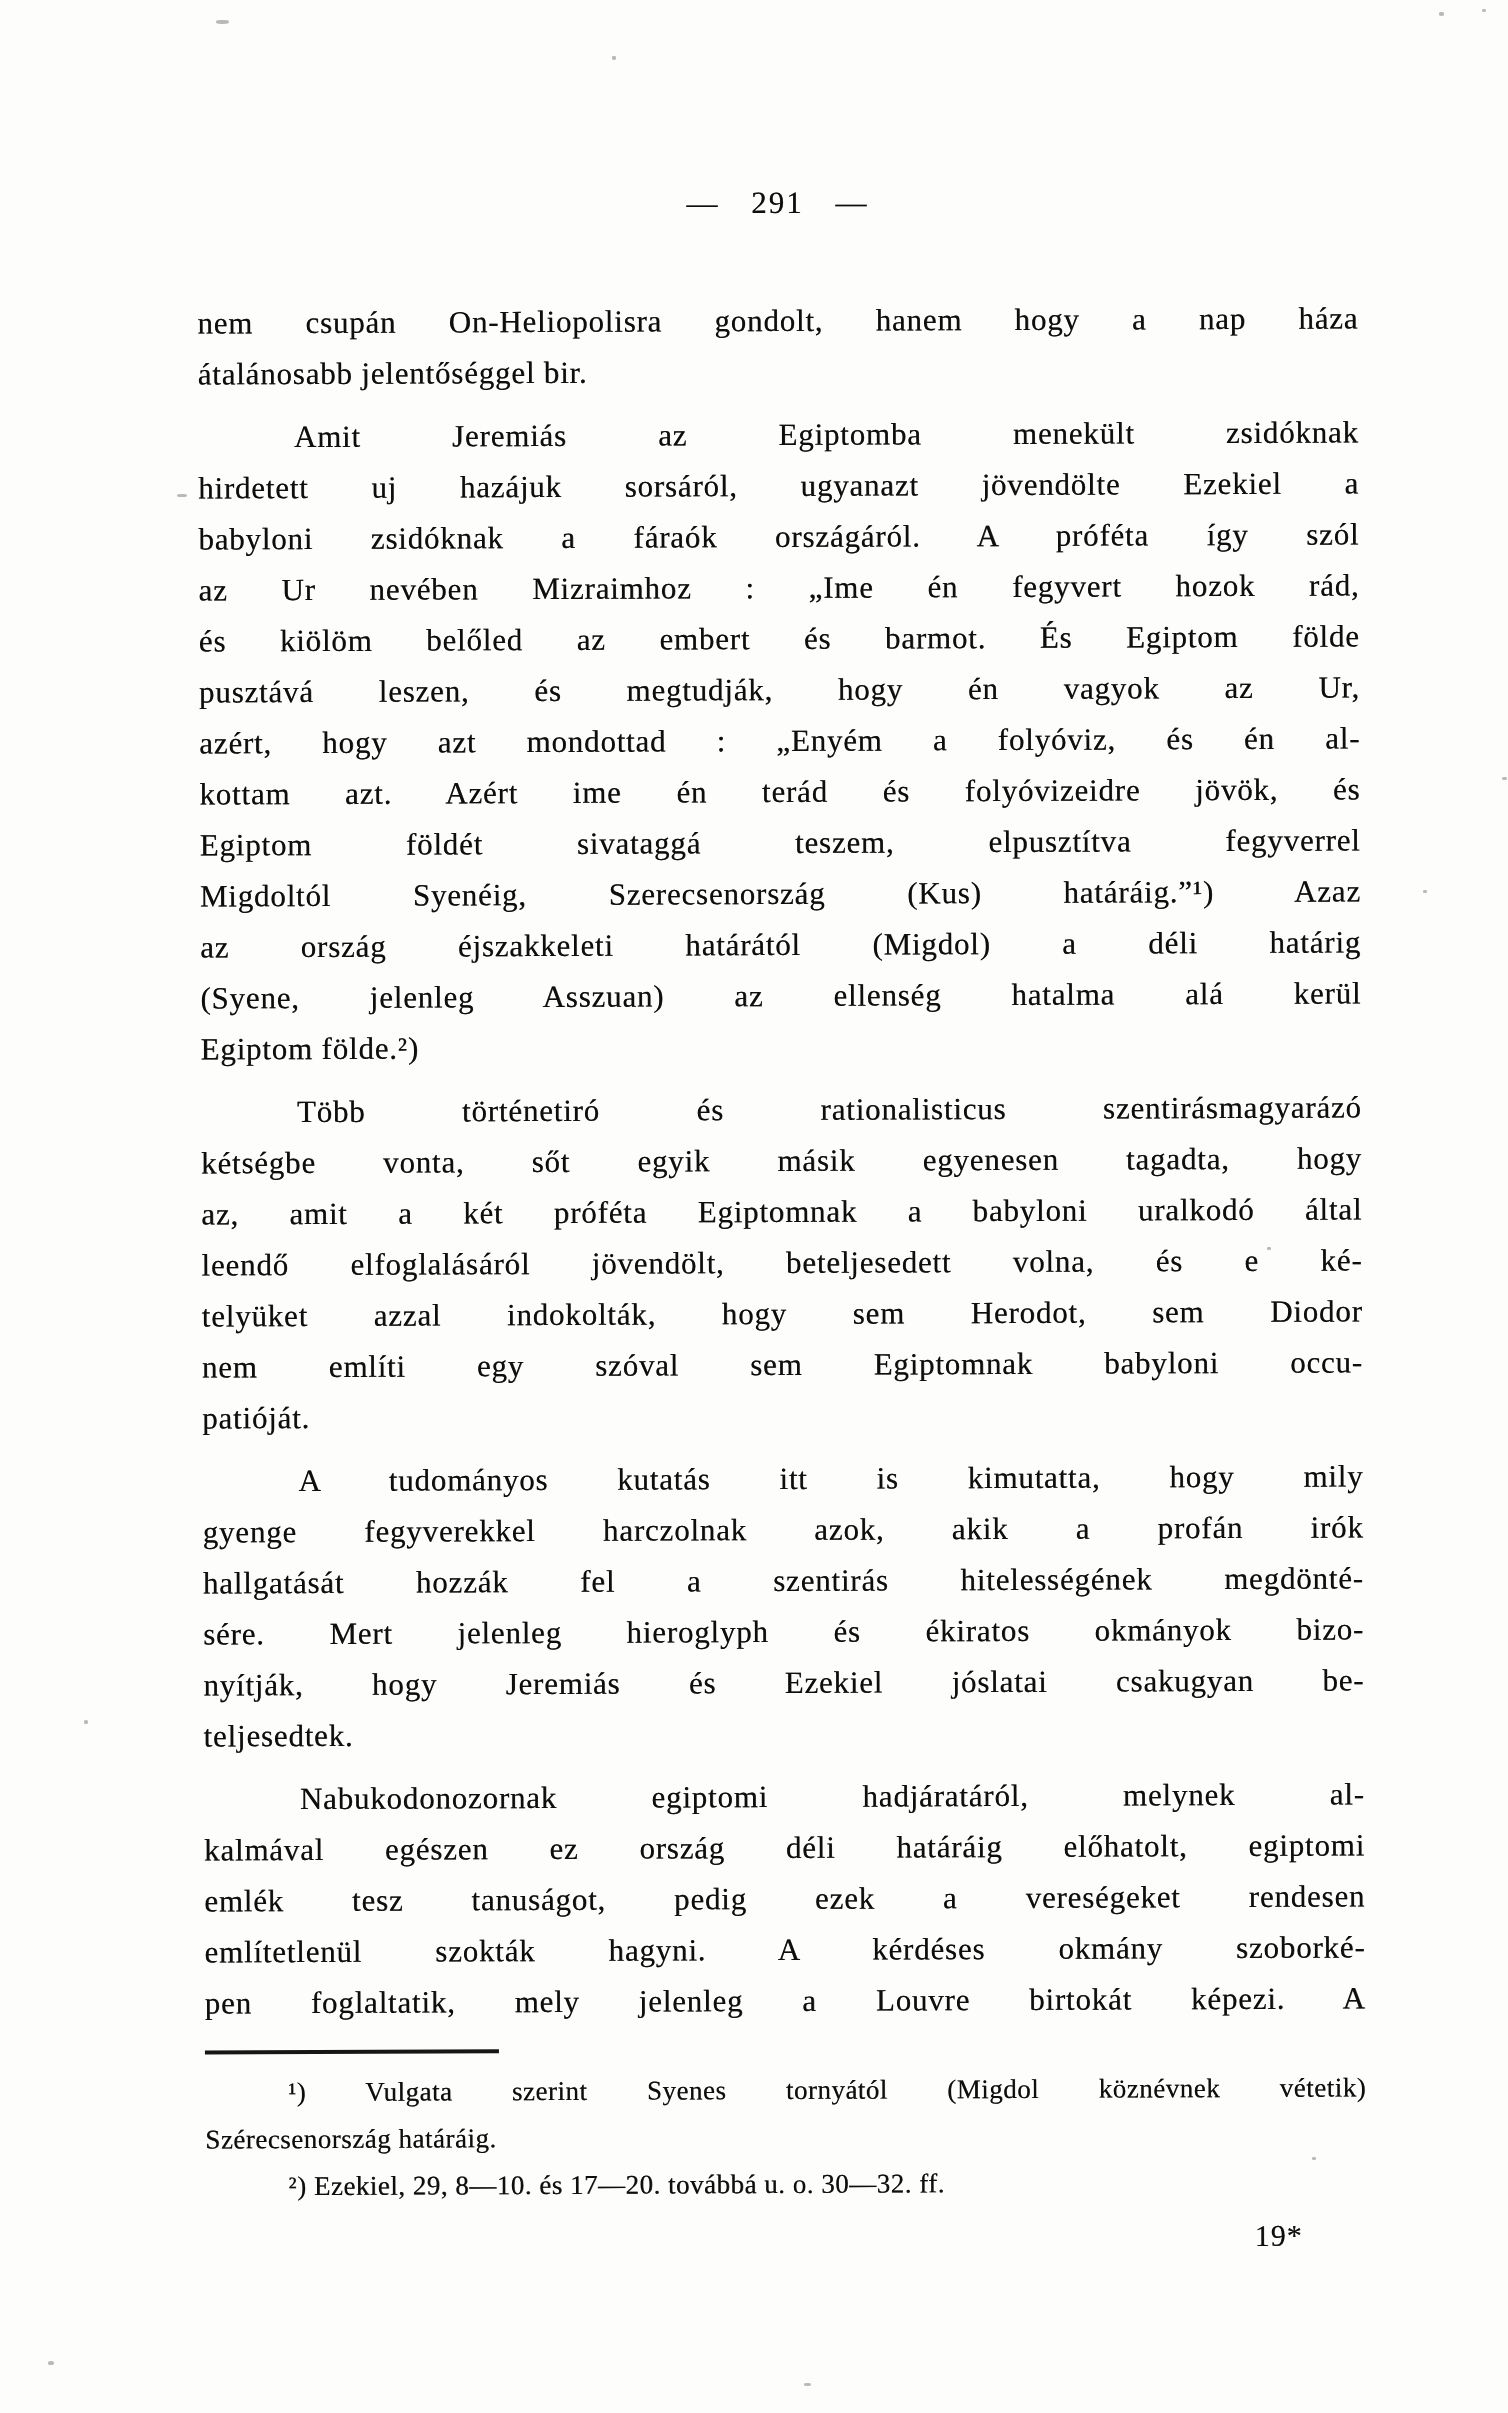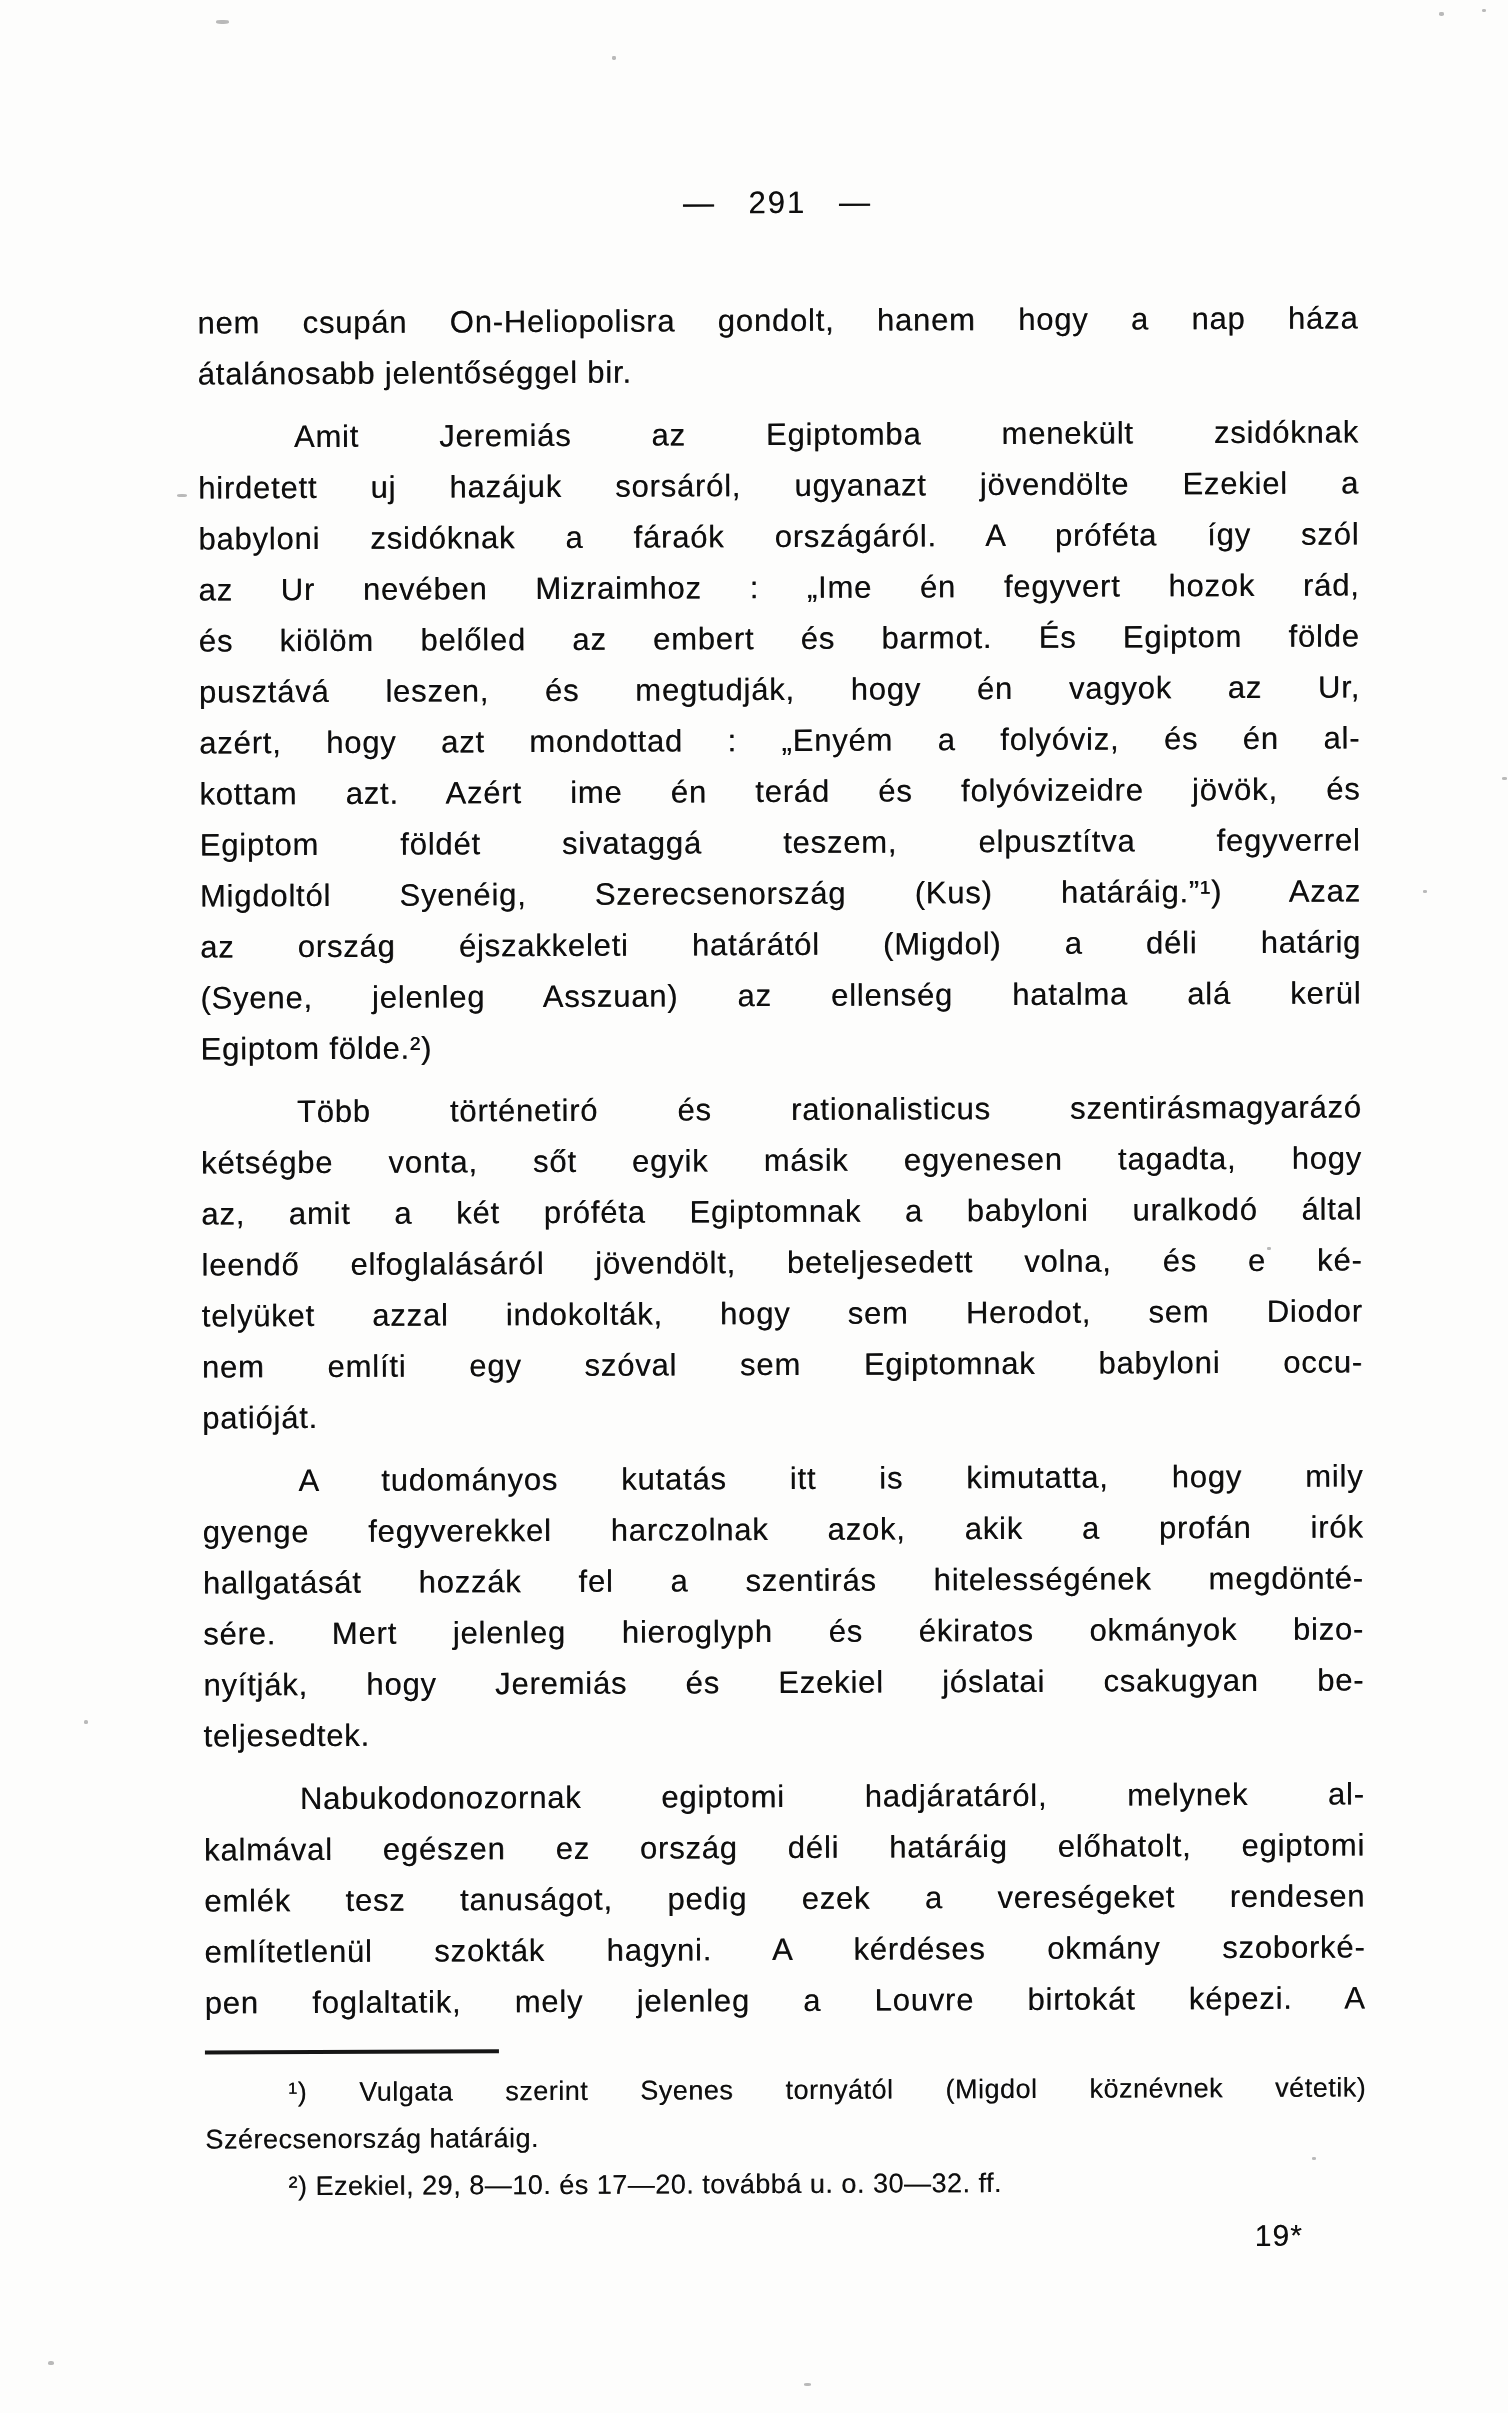--- a/index.html
+++ b/index.html
@@ -8,21 +8,21 @@
     padding: 0;
     background: #ffffff;
   }
   .page {
     position: relative;
     width: 1508px;
     height: 2413px;
     background: #fdfdfc;
     overflow: hidden;
     color: #0e0e0e;
-    font-family: Liberation Sans, sans-serif;
+    font-family: Liberation Serif, serif;
   }
   .content {
     position: absolute;
     left: 196px;
     top: 0;
     width: 1161px;
     transform: rotate(-0.25deg);
     transform-origin: 581px 0px;
     text-shadow: 0.3px 0 0.5px rgba(10,10,10,0.65);
   }

